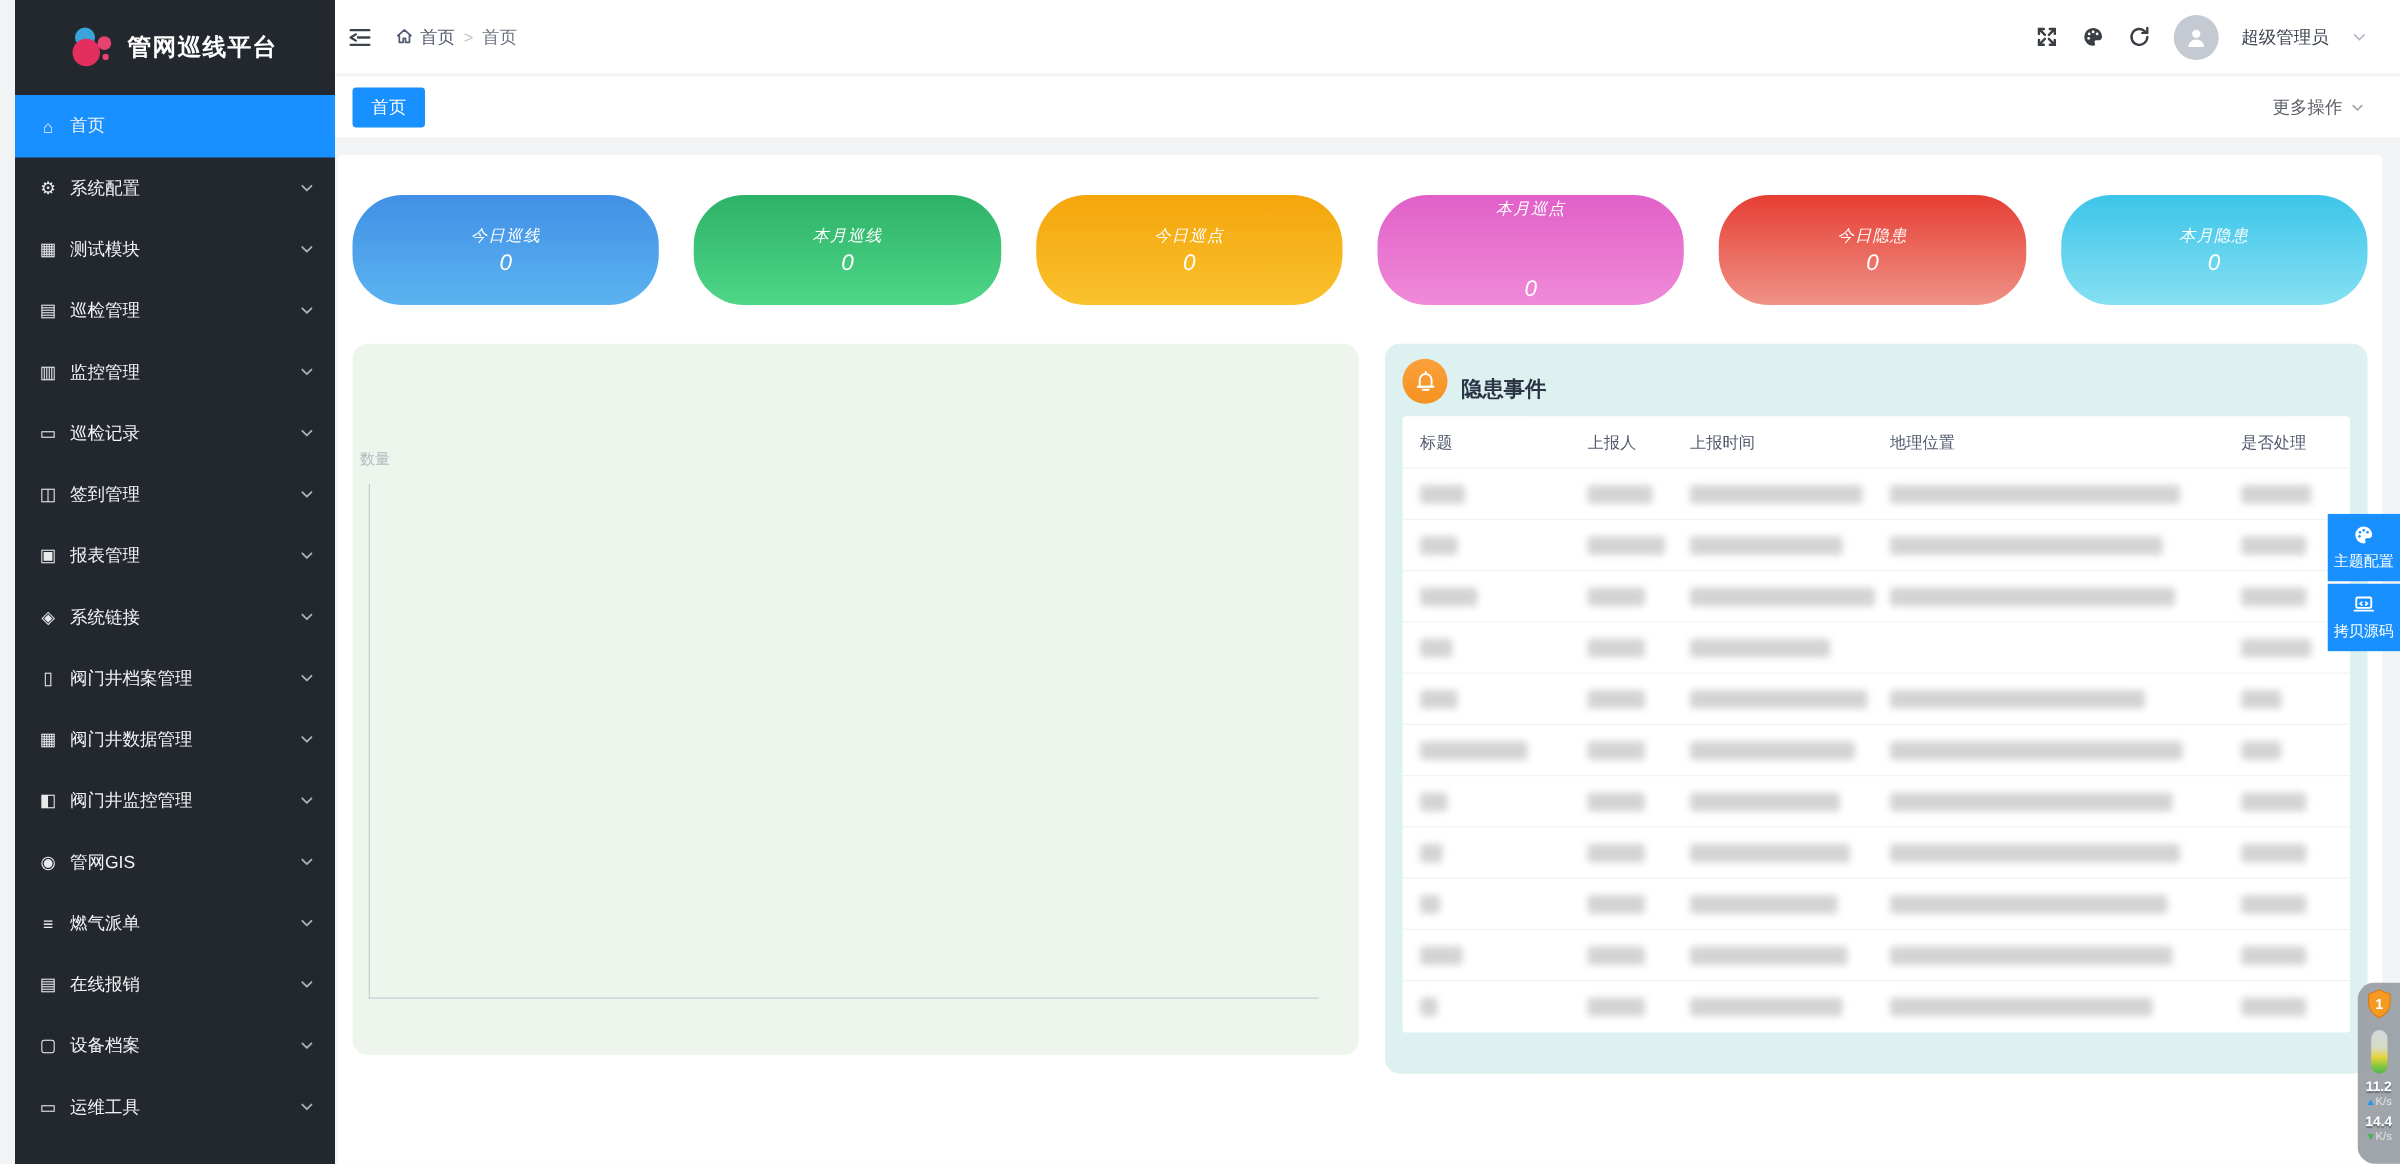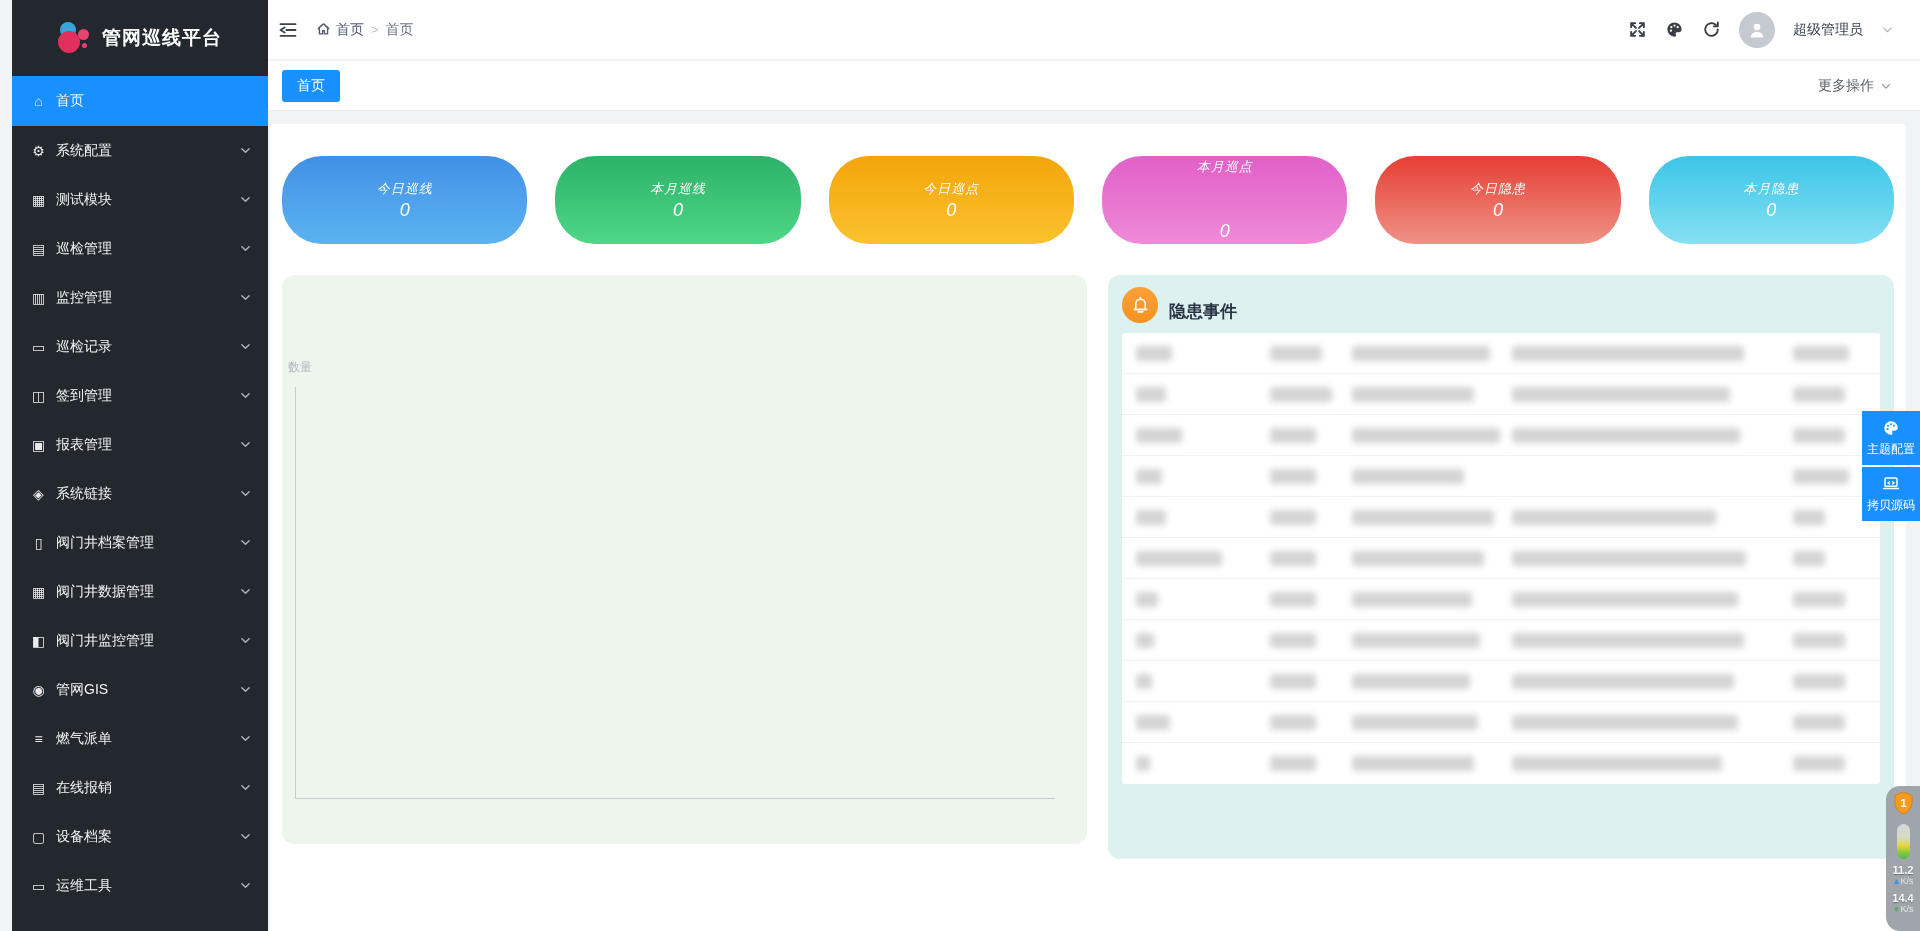--- a/index.html
+++ b/index.html
@@ -355,20 +355,27 @@
         <div class="events-header">
           <div class="alarm-badge">
             <svg width="19" height="19" viewBox="0 0 24 24">
                 <path d="M12 4a6 6 0 0 0-6 6v7h12v-7a6 6 0 0 0-6-6z" fill="none" stroke="#fff" stroke-width="2"></path>
                 <path d="M4 17h16M9 20h6M12 2v2" fill="none" stroke="#fff" stroke-width="2" stroke-linecap="round"></path>
               </svg>
           </div>
           <span class="events-title">隐患事件</span>
         </div>
         <div class="events-table">
+          <div class="t-head" id="table-head">
+              <div class="t-hcell">标题</div>
+              <div class="t-hcell">上报人</div>
+              <div class="t-hcell">上报时间</div>
+              <div class="t-hcell">地理位置</div>
+              <div class="t-hcell">是否处理</div>
+            </div>
           <div id="table-body">
               <div class="t-row">
                 <div class="t-cell">
                   <div class="blob" style="width: 36px;"></div>
                 </div>
                 <div class="t-cell">
                   <div class="blob" style="width: 52px;"></div>
                 </div>
                 <div class="t-cell">
                   <div class="blob" style="width: 138px;"></div>

